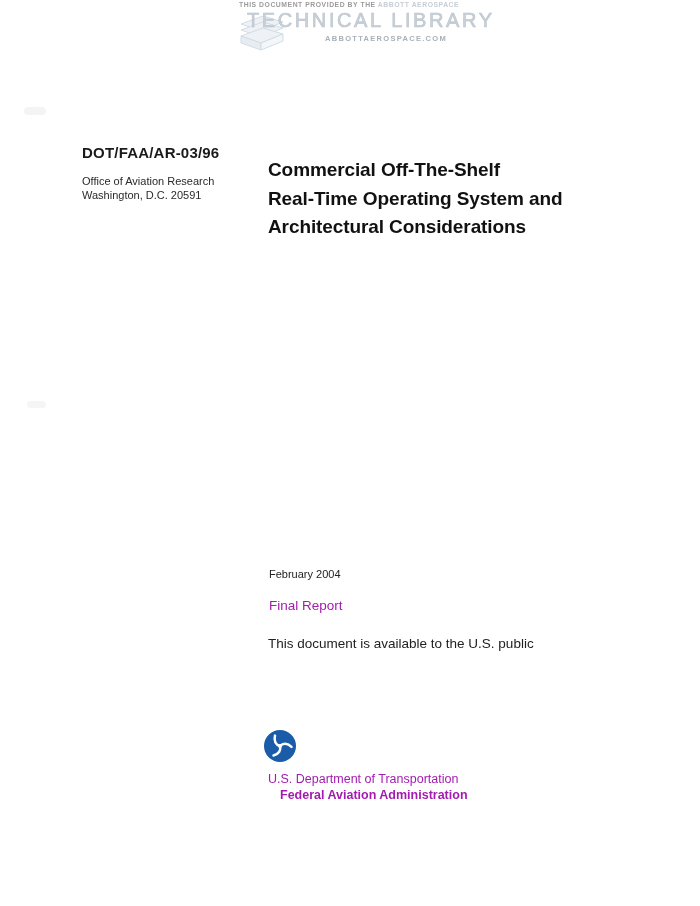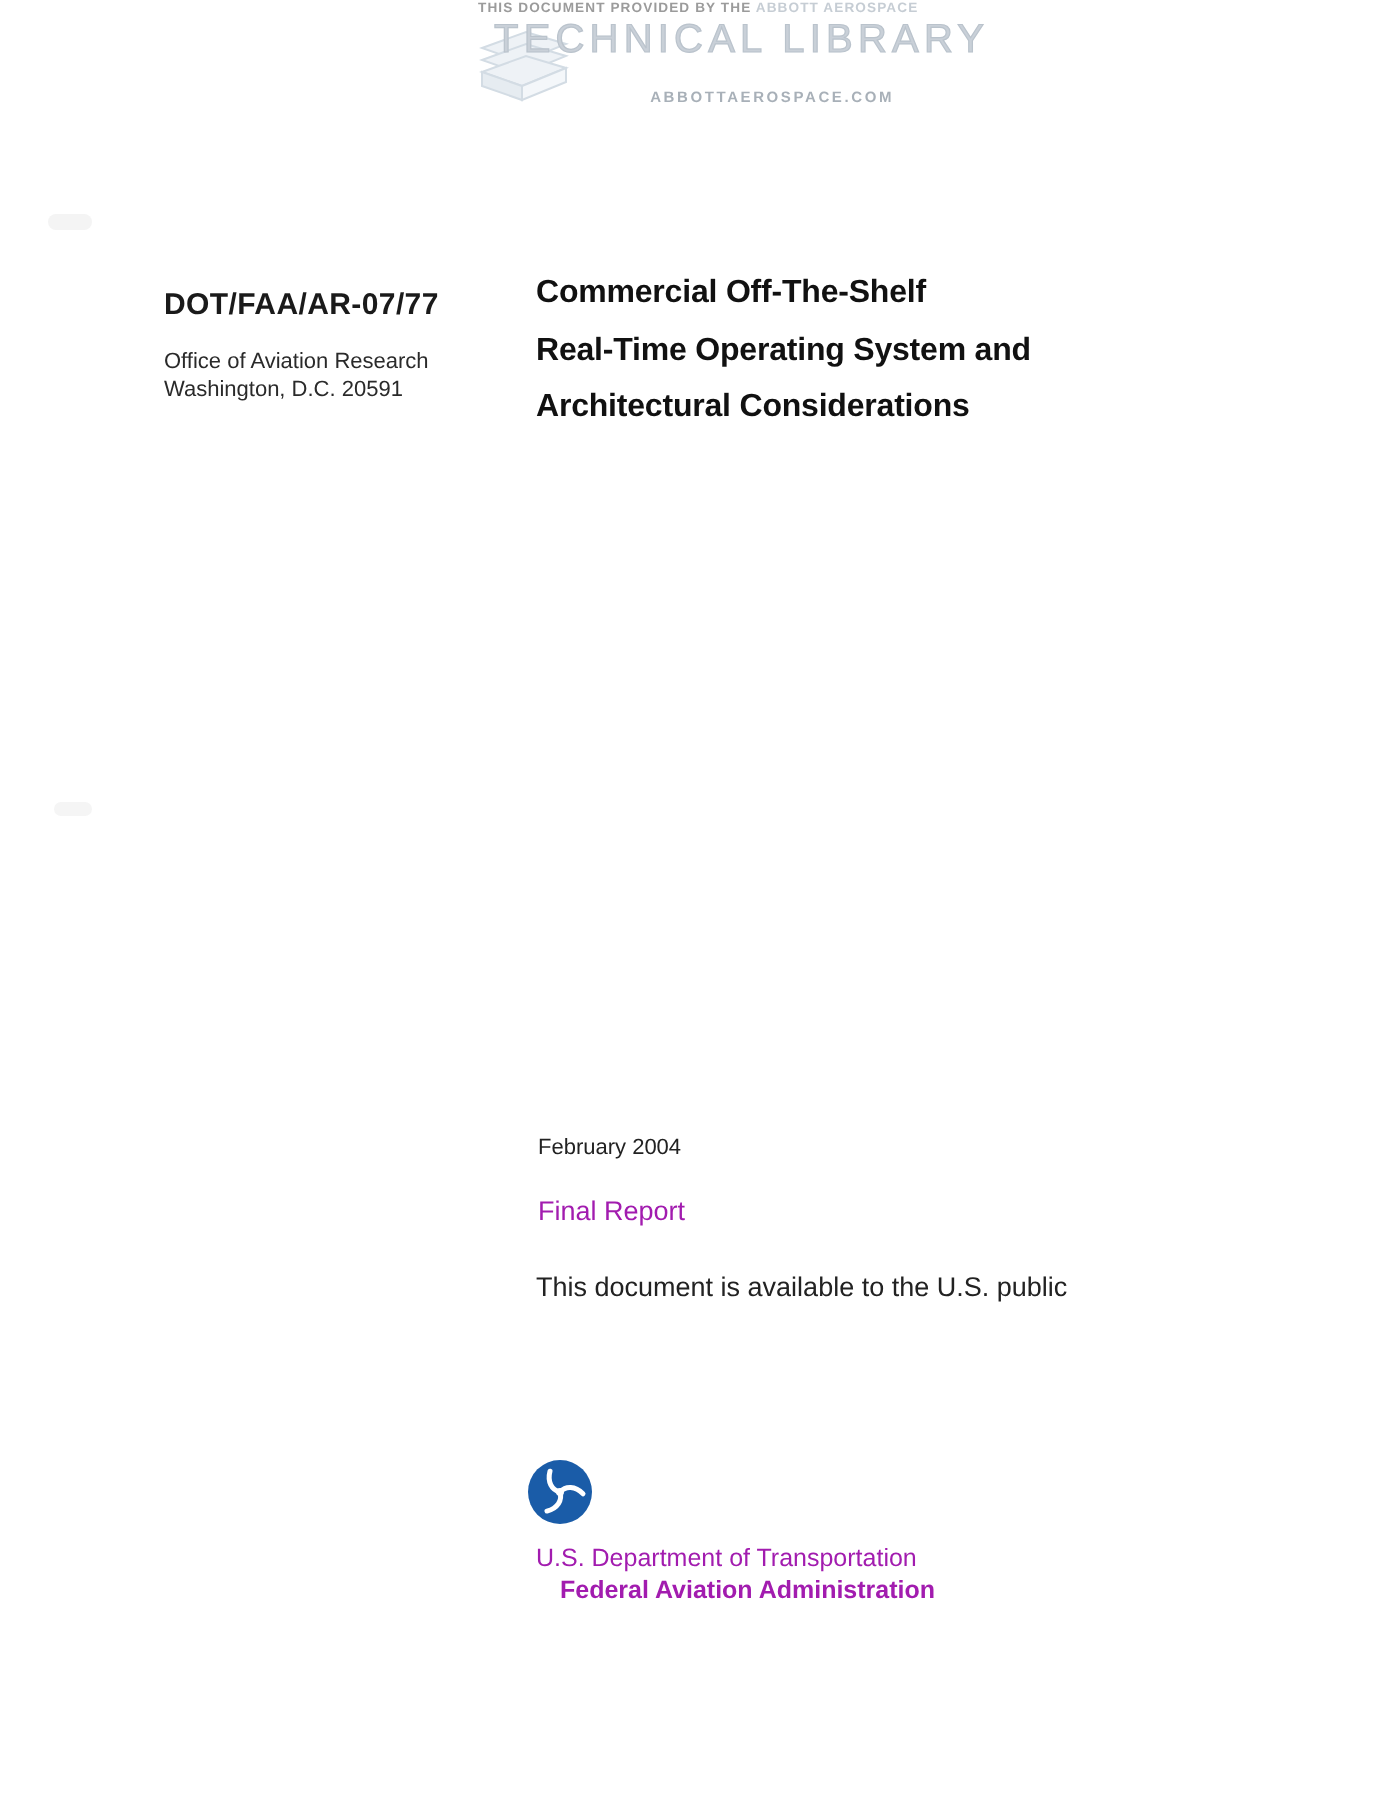--- a/index.html
+++ b/index.html
@@ -23,40 +23,40 @@
     padding-left: 3px;
   }
   .wm-line1 .wm-brand { color: #c6cdd4; }
   .wm-line2 {
     font-size: 20px; font-weight: 400; letter-spacing: 2.6px;
     color: #c9d0d8; white-space: nowrap; margin-top: 1px; padding-left: 11px;
     -webkit-text-stroke: 0.6px #bac3cc;
   }
   .wm-line3 {
     font-size: 7.5px; font-weight: 700; letter-spacing: 1.3px;
-    color: #a8b0b8; text-align: right; margin-top: 12px; padding-right: 3px;
+    color: #a8b0b8; text-align: right; margin-top: 2px; padding-right: 3px;
     white-space: nowrap;
   }
 
   
   .report-number {
     left: 82px; top: 144px;
     font-size: 15px; font-weight: 700; letter-spacing: 0.2px;
     color: #1a1a1a; white-space: nowrap;
   }
   .office-block {
     left: 82px; top: 175px;
     font-size: 11px; line-height: 13.5px; color: #2a2a2a;
     white-space: nowrap;
   }
 
   
   .title-block {
-    left: 268px; top: 133px;
-    font-size: 16px; font-weight: 700; line-height: 28.5px;
+    left: 268px; top: 156px;
+    font-size: 19px; font-weight: 700; line-height: 28.5px;
     letter-spacing: -0.1px; color: #111111; white-space: nowrap;
   }
 
   
   .date-line   { left: 269px; top: 568px; font-size: 11px; color: #222; white-space: nowrap; }
   .type-line   { left: 269px; top: 598px; font-size: 13.5px; color: #a21caf; white-space: nowrap; }
   .avail-block { left: 268px; top: 637px; font-size: 13.5px; line-height: 14.8px; color: #222; white-space: nowrap; }
 
   .dot-logo { left: 264px; top: 730px; width: 32px; height: 32px; }
 
@@ -83,21 +83,21 @@
   <div class="wm-text">
     <div class="wm-line1"><span>This Document Provided by the</span> <span class="wm-brand">Abbott Aerospace</span></div>
     <div class="wm-line2">TECHNICAL LIBRARY</div>
     <div class="wm-line3">ABBOTTAEROSPACE.COM</div>
   </div>
 </div>
 
 <div class="abs smudge-a"></div>
 <div class="abs smudge-b"></div>
 
-<div class="abs report-number">DOT/FAA/AR-07/77</div>
+<div class="abs report-number">DOT/FAA/AR-03/96</div>
 <div class="abs office-block">
   <div>Office of Aviation Research</div>
   <div>Washington, D.C. 20591</div>
 </div>
 
 <div class="abs title-block">
   <div>Commercial Off-The-Shelf</div>
   <div>Real-Time Operating System and</div>
   <div>Architectural Considerations</div>
 </div>

